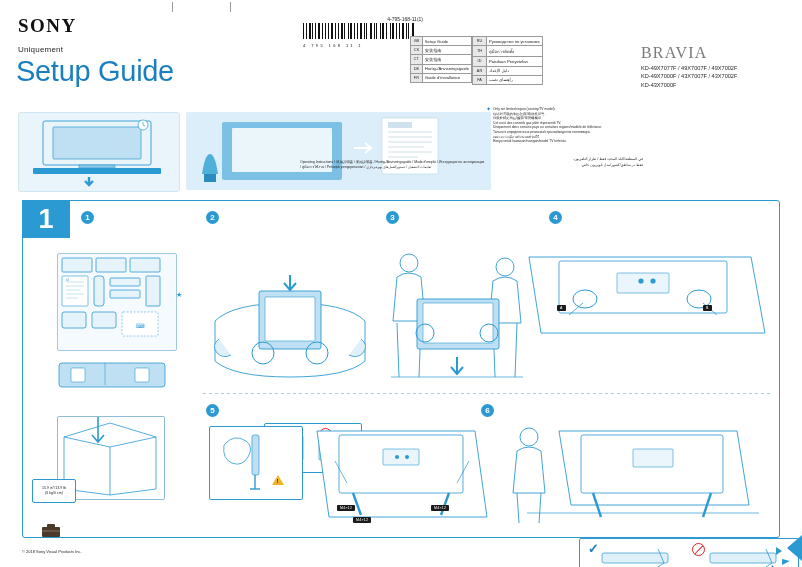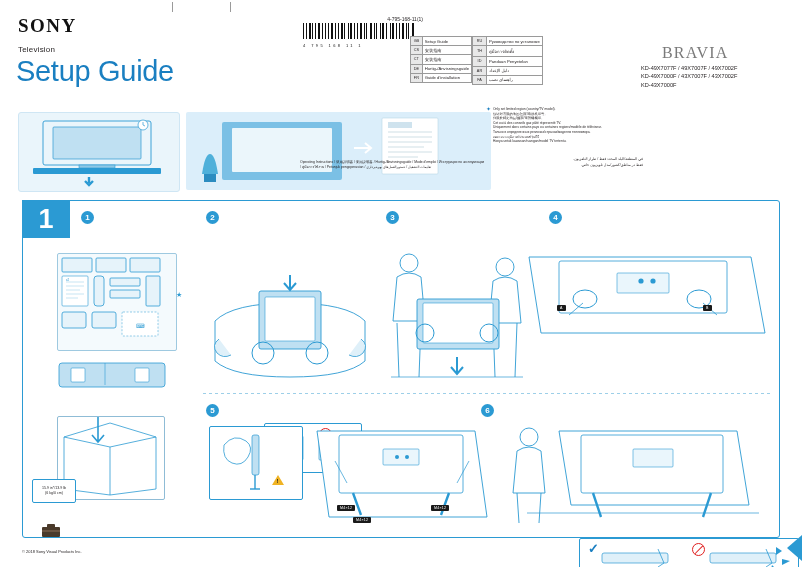--- a/index.html
+++ b/index.html
@@ -49,21 +49,21 @@
   .lang-table td{border:.4px solid #9a9a9a;padding:1.6px 2px;color:#231f20;vertical-align:middle;}
   .lang-table td.code{width:9px;text-align:center;background:#e8e8e8;font-size:3.8px;}
   .lang-table2{
     position:absolute;left:472px;top:36px;width:71px;
   }
 
   
   .bravia{
     position:absolute;left:641px;top:44px;
     font-family:"Liberation Serif", serif;
-    font-size:16px;letter-spacing:1.2px;color:#7a7a7a;margin-left:21px;
+    font-size:16px;letter-spacing:1.2px;color:#7a7a7a;
   }
   .models{position:absolute;left:641px;top:64px;font-size:5.6px;line-height:8.4px;color:#231f20;}
 
   
   .rhs-note{position:absolute;left:493px;top:107px;width:150px;font-size:3.3px;line-height:4.6px;color:#231f20;}
   .rhs-note .bullet{position:absolute;left:-7px;top:0px;color:#1a7fc1;font-size:6px;}
   .rhs-note-ar{position:absolute;left:493px;top:156px;width:150px;font-size:3.6px;line-height:6px;color:#231f20;text-align:right;direction:rtl;}
   .hero-box{position:absolute;left:18px;top:112px;width:160px;height:78px;border:1px solid #cfe6f4;border-radius:3px;background:#eaf5fb;}
 
   
@@ -167,21 +167,21 @@
 </style>
 </head>
 <body>
 
 <div class="page">
 
   <div class="crop v" style="left:172px;top:2px;"></div>
   <div class="crop v" style="left:230px;top:2px;"></div>
 
   <div class="sony-logo">SONY</div>
-  <div class="tv-word">Television</div>
+  <div class="tv-word">Uniquement</div>
   <div class="setup-title">Setup Guide</div>
 
   <div class="barcode-wrap">
     <div class="barcode-num">4-795-168-11(1)</div>
     <div class="barcode">
       <i style="left:0px;width:1.4px"></i>
         <i style="left:3px;width:.8px"></i>
         <i style="left:5.5px;width:2px"></i>
       <i style="left:9px;width:.8px"></i>
         <i style="left:11.5px;width:1.4px"></i>

